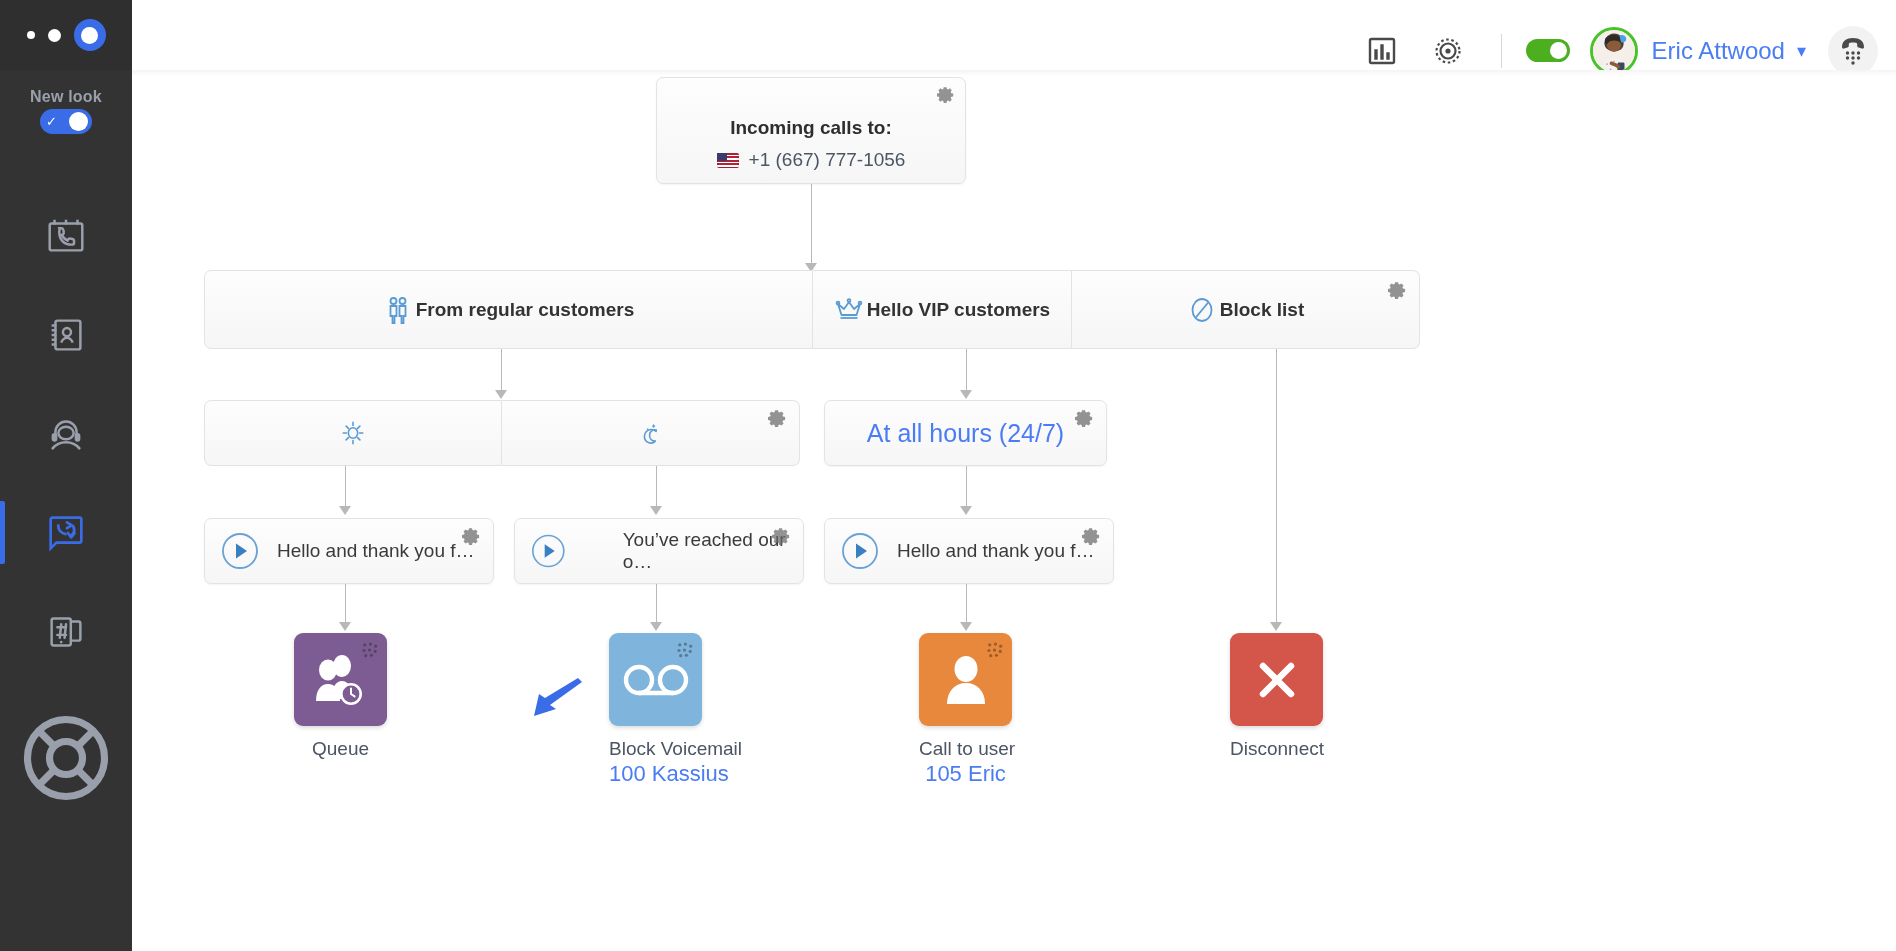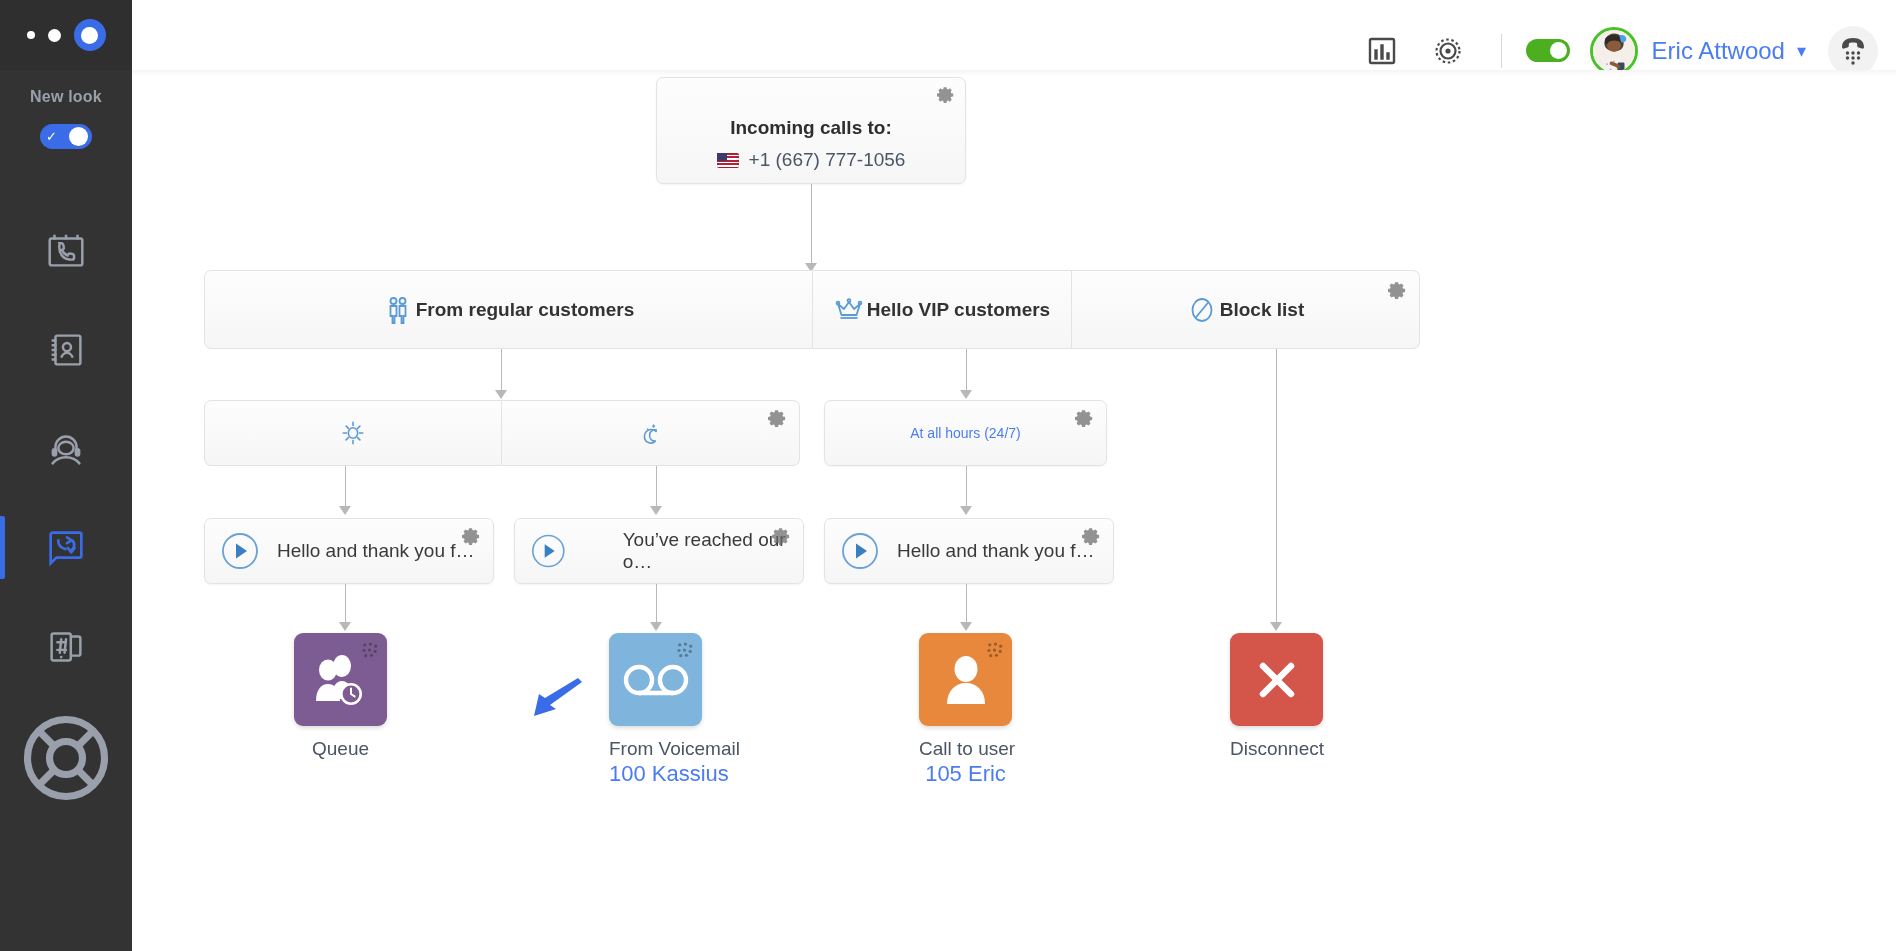--- a/index.html
+++ b/index.html
@@ -26,21 +26,21 @@
   .dot-md { width: 13px; height: 13px; border-radius: 50%; background: #ffffff; }
   .dot-ring {
     width: 32px; height: 32px; border-radius: 50%;
     background: #3b6ce8;
     display: flex; align-items: center; justify-content: center;
   }
   .dot-ring > i { width: 17px; height: 17px; border-radius: 50%; background: #ffffff; display:block; }
 
   #newlook {
     padding-top: 18px;
-    display: flex; flex-direction: column; align-items: center; gap: 18px;
+    display: flex; flex-direction: column; align-items: center; gap: 3px;
   }
   #newlook .nl-label {
     color: #9aa0ab; font-size: 16px; font-weight: bold; letter-spacing: .2px;
   }
   .toggle-pill {
     width: 52px; height: 25px; border-radius: 13px; background: #3b6ce8;
     display: flex; align-items: center; justify-content: space-between;
     padding: 0 4px;
     position: relative;
   }
@@ -140,21 +140,21 @@
     font-size: 19px; color: #333;
     background: linear-gradient(#fdfdfd, #f6f6f6);
     border-top: 1px solid #e3e3e3; border-bottom: 1px solid #e3e3e3;
     border-right: 1px solid #e3e3e3;
     font-weight: bold;
   }
   .seg:first-child { border-left: 1px solid #e3e3e3; border-radius: 7px 0 0 7px; }
   .seg:last-child { border-radius: 0 7px 7px 0; }
   .seg-icon { width: 30px; height: 30px; flex: none; }
 
-  .linktext { color: #4a7cf3; font-size: 14px; }
+  .linktext { color: #4a7cf3; font-size: 25px; }
 
   
   .conn { position: absolute; background: #b8b8b8; width: 1px; }
   .arrowhead {
     position: absolute; width: 0; height: 0;
     border-left: 6px solid transparent; border-right: 6px solid transparent;
     border-top: 9px solid #b8b8b8;
   }
 
   
@@ -500,21 +500,21 @@
           <circle cx="6" cy="15.5" r="1.7"></circle>
             <circle cx="12" cy="15" r="1.7"></circle>
         </g>
       </svg>
       <svg width="66" height="38" viewBox="0 0 66 38" fill="none" stroke="#ffffff" stroke-width="4.4">
         <circle cx="16" cy="19" r="13"></circle>
         <circle cx="50" cy="19" r="13"></circle>
         <path d="M16 32h34" stroke-linecap="round"></path>
       </svg>
     </div>
-    <div class="tile-label">From Voicemail</div>
+    <div class="tile-label">Block Voicemail</div>
     <div class="tile-sub">100 Kassius</div>
   </div>
 
   <div class="tile-wrap" style="left:787px; top:563px; width:93px;">
     <div class="tile" style="background:#e8883c;">
       <svg class="dots" viewBox="0 0 20 20">
         <g fill="#5c3b1e">
           <circle cx="5" cy="4" r="1.7"></circle>
             <circle cx="11" cy="3.2" r="1.7"></circle>
             <circle cx="16.5" cy="5.5" r="1.7"></circle>

